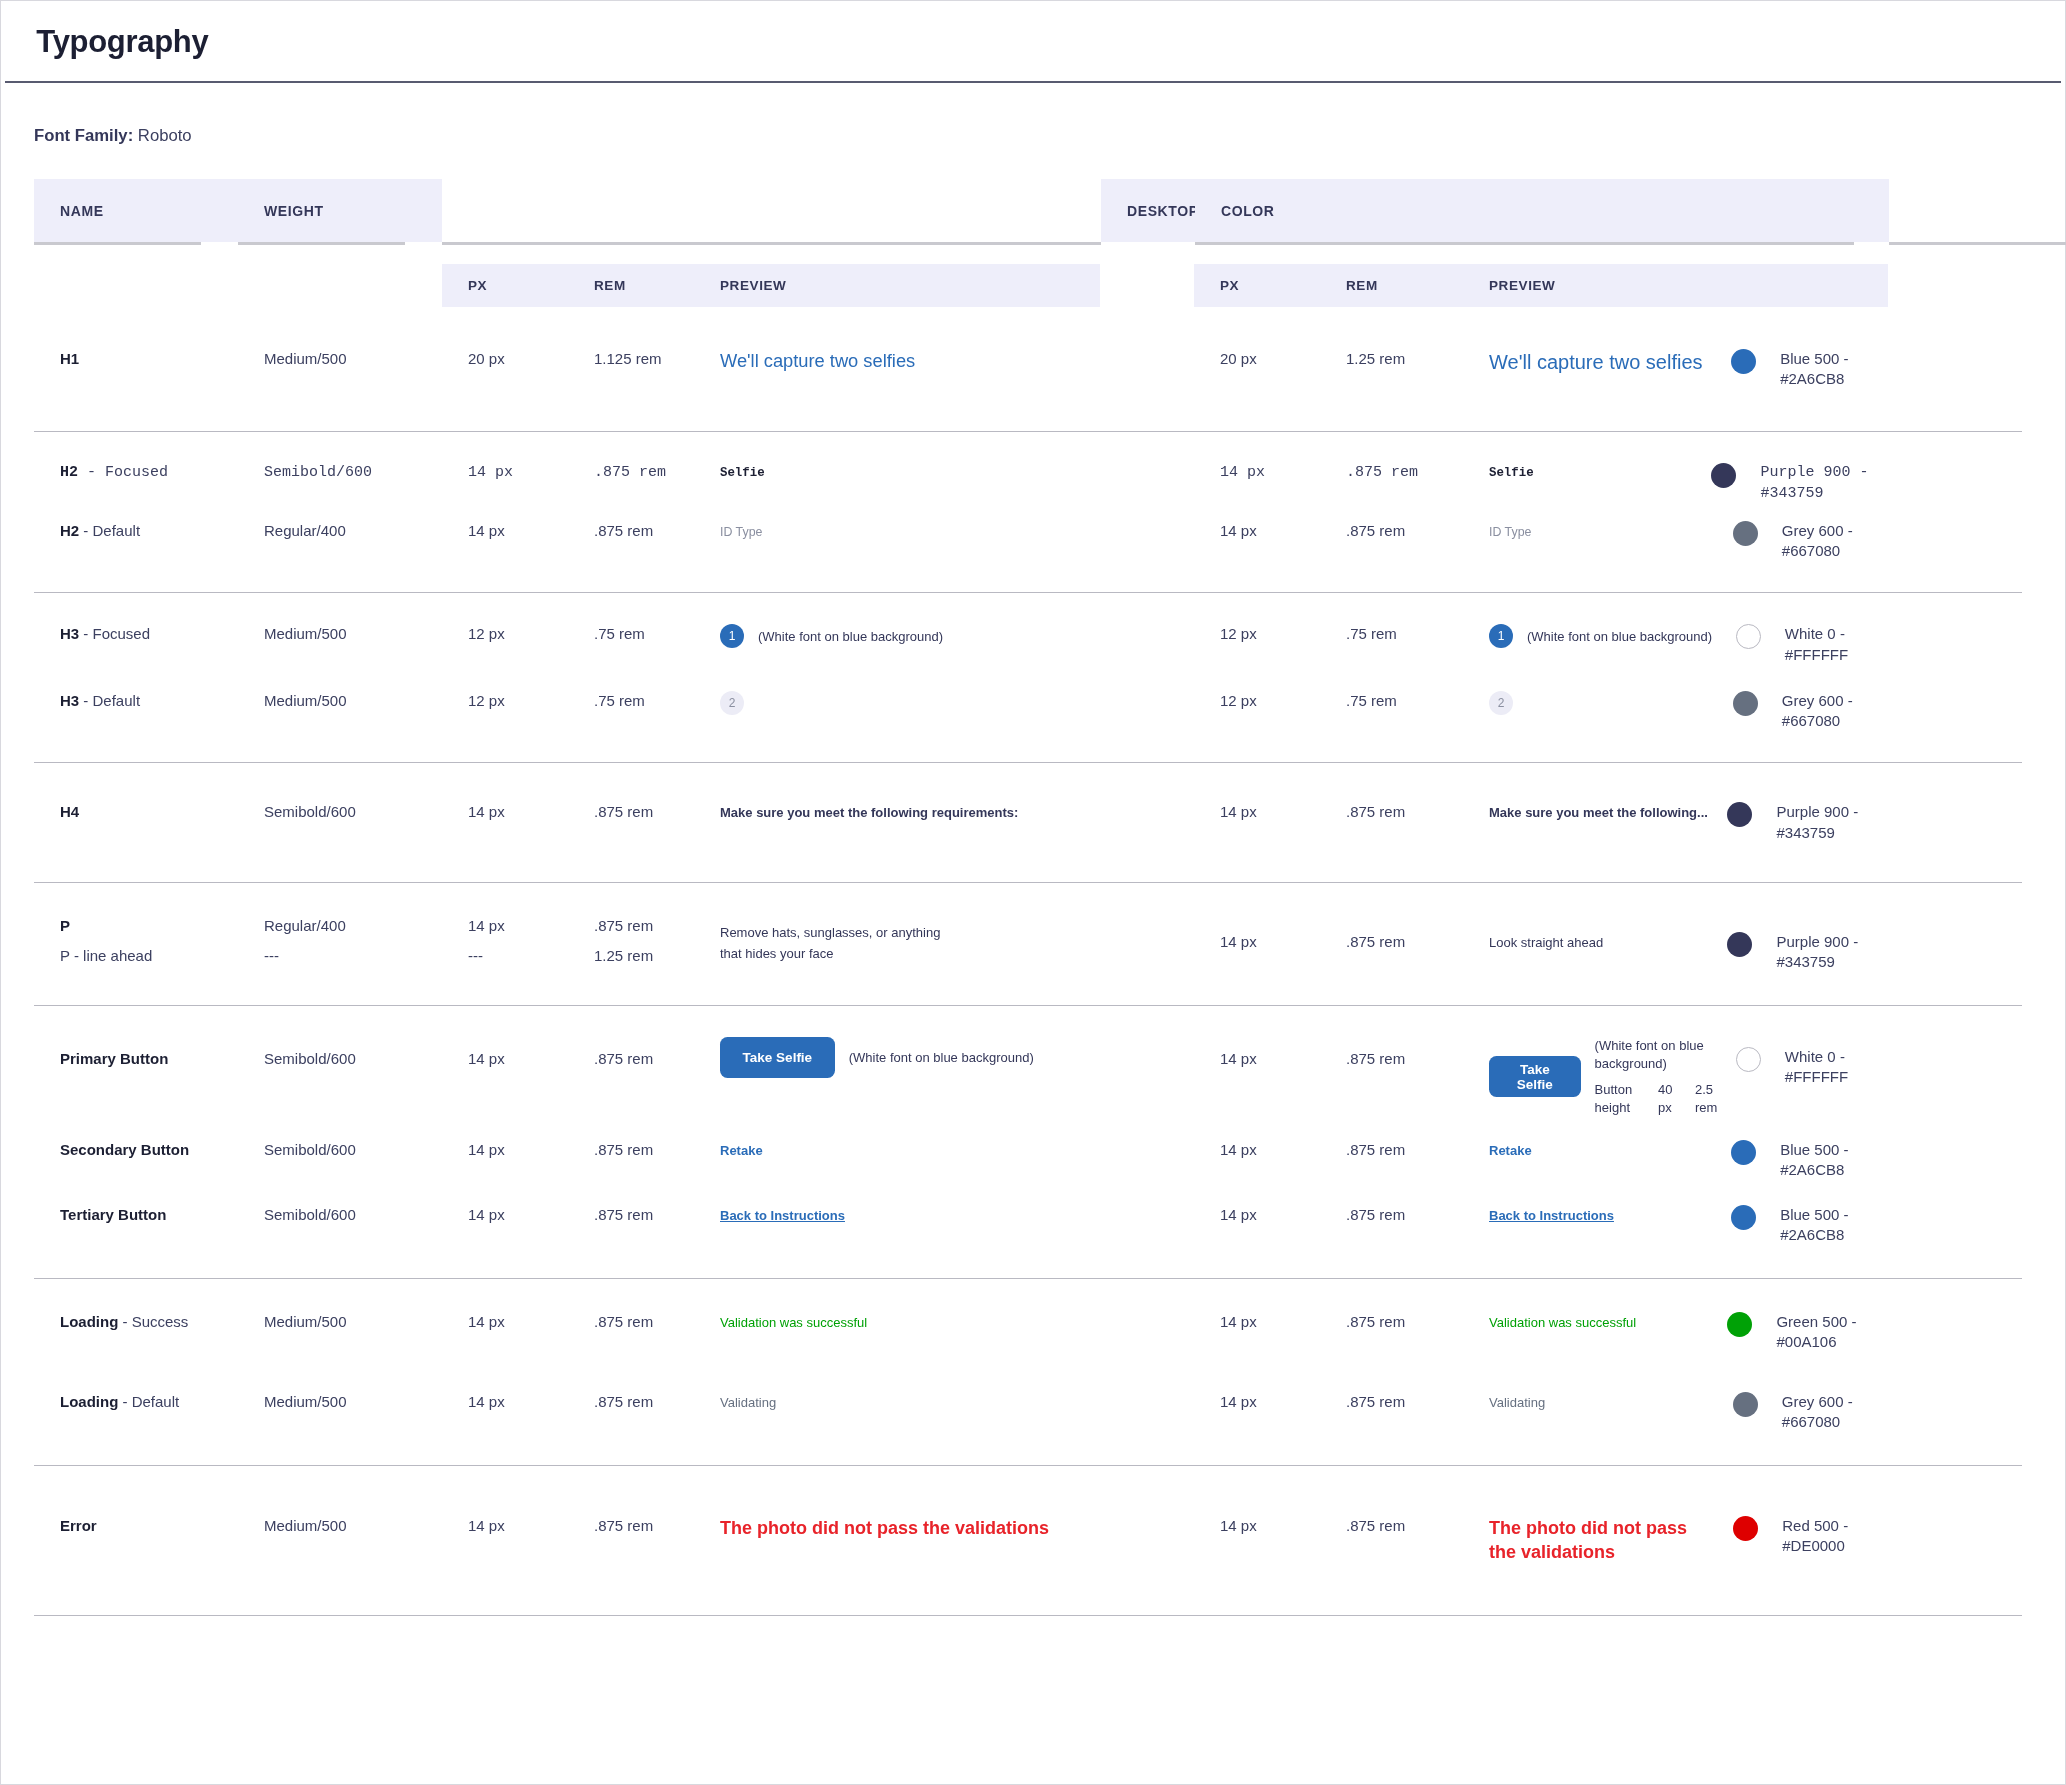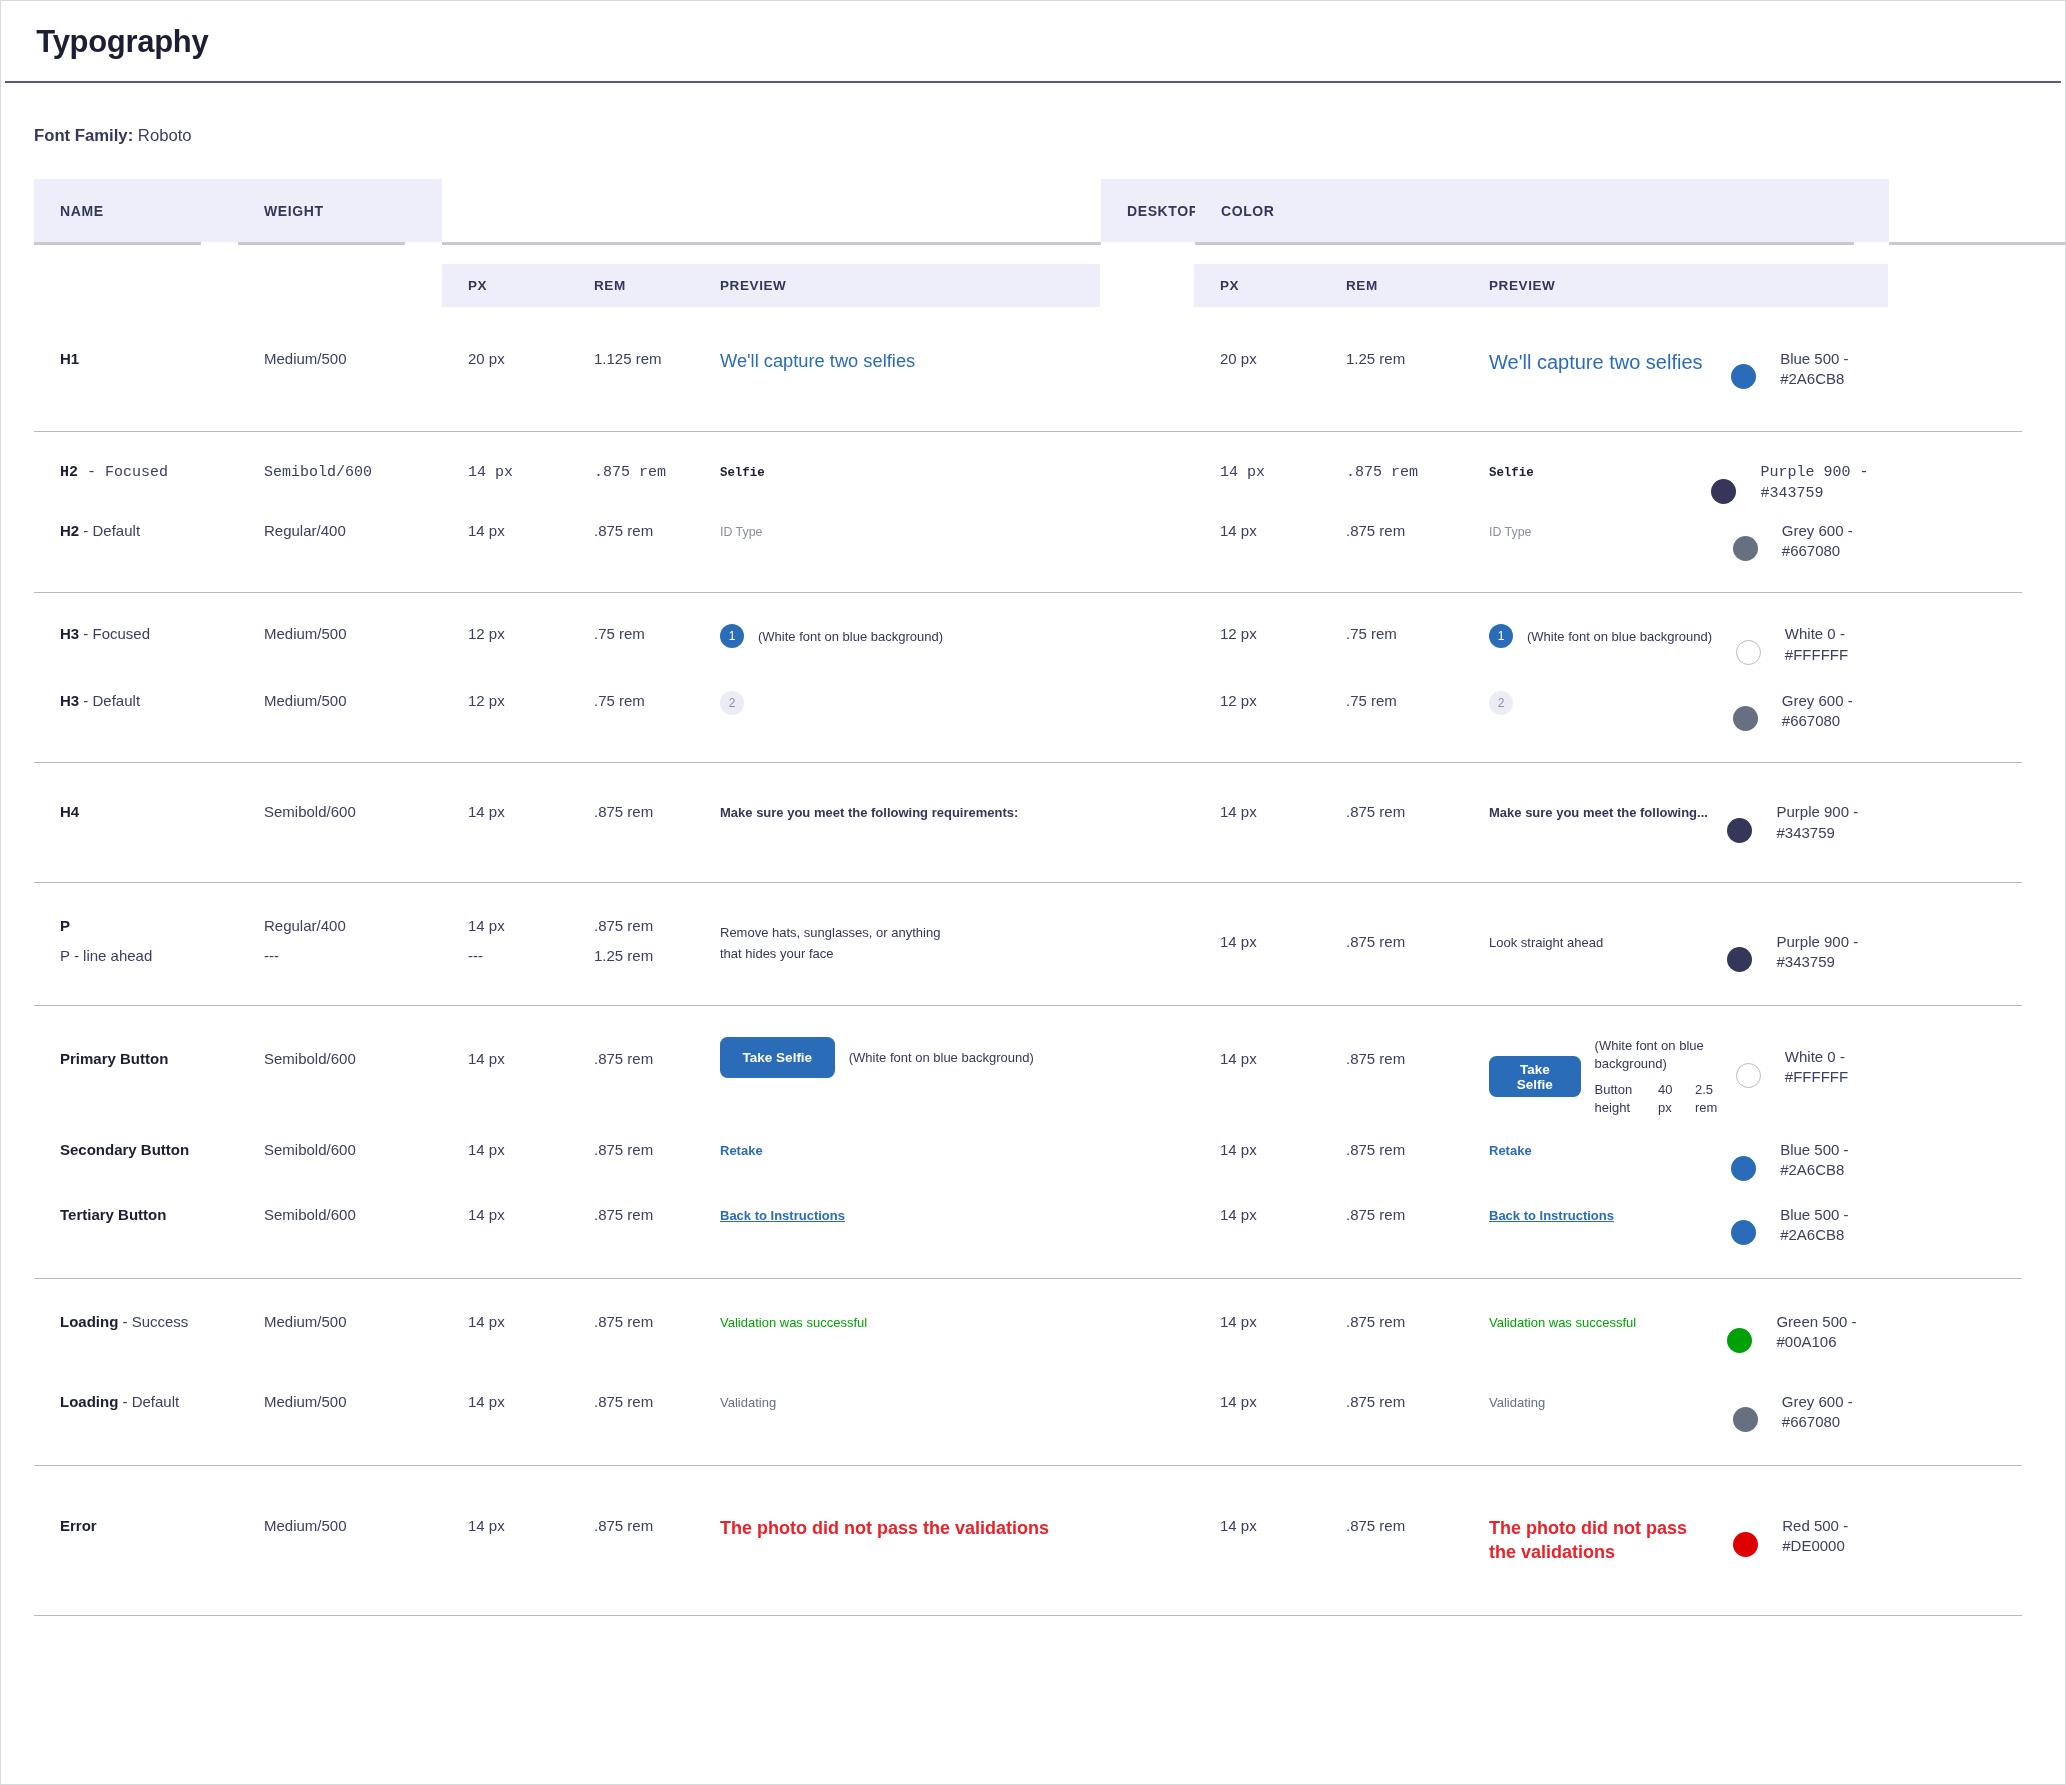--- a/index.html
+++ b/index.html
@@ -162,21 +162,21 @@
     height: 41px;
     padding: 0 22.6px;
     border: none;
     cursor: pointer;
   }
 
   .inline-row { display: flex; align-items: center; gap: 14px; }
   .stack { display: flex; flex-direction: column; gap: 8.6px; }
 
   
-  .swatch-row { display: flex; align-items: flex-end; gap: 24px; padding-left: 15px; }
+  .swatch-row { display: flex; align-items: flex-start; gap: 24px; padding-left: 15px; }
   .dot { width: 25px; height: 25px; border-radius: 50%; flex: 0 0 auto; }
   .dot.hollow { background: #ffffff; border: 1.6px solid #b9b9c2; }
   .swatch-label { font-size: 15px; color: #3c4060; }
 
   .footer-note { padding: 81px 0 0 33px; }
 
   svg { display: block; }
 </style>
 </head>
 <body>

